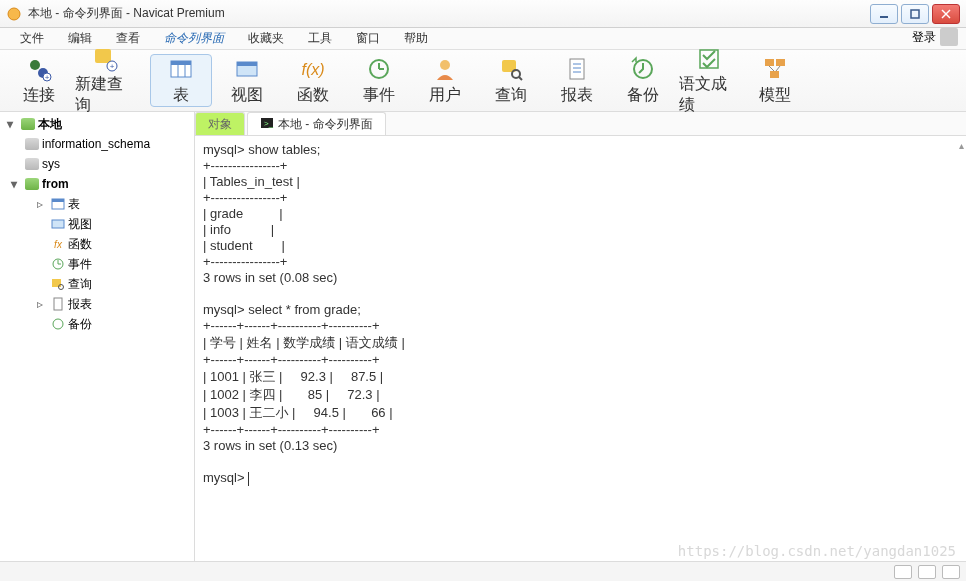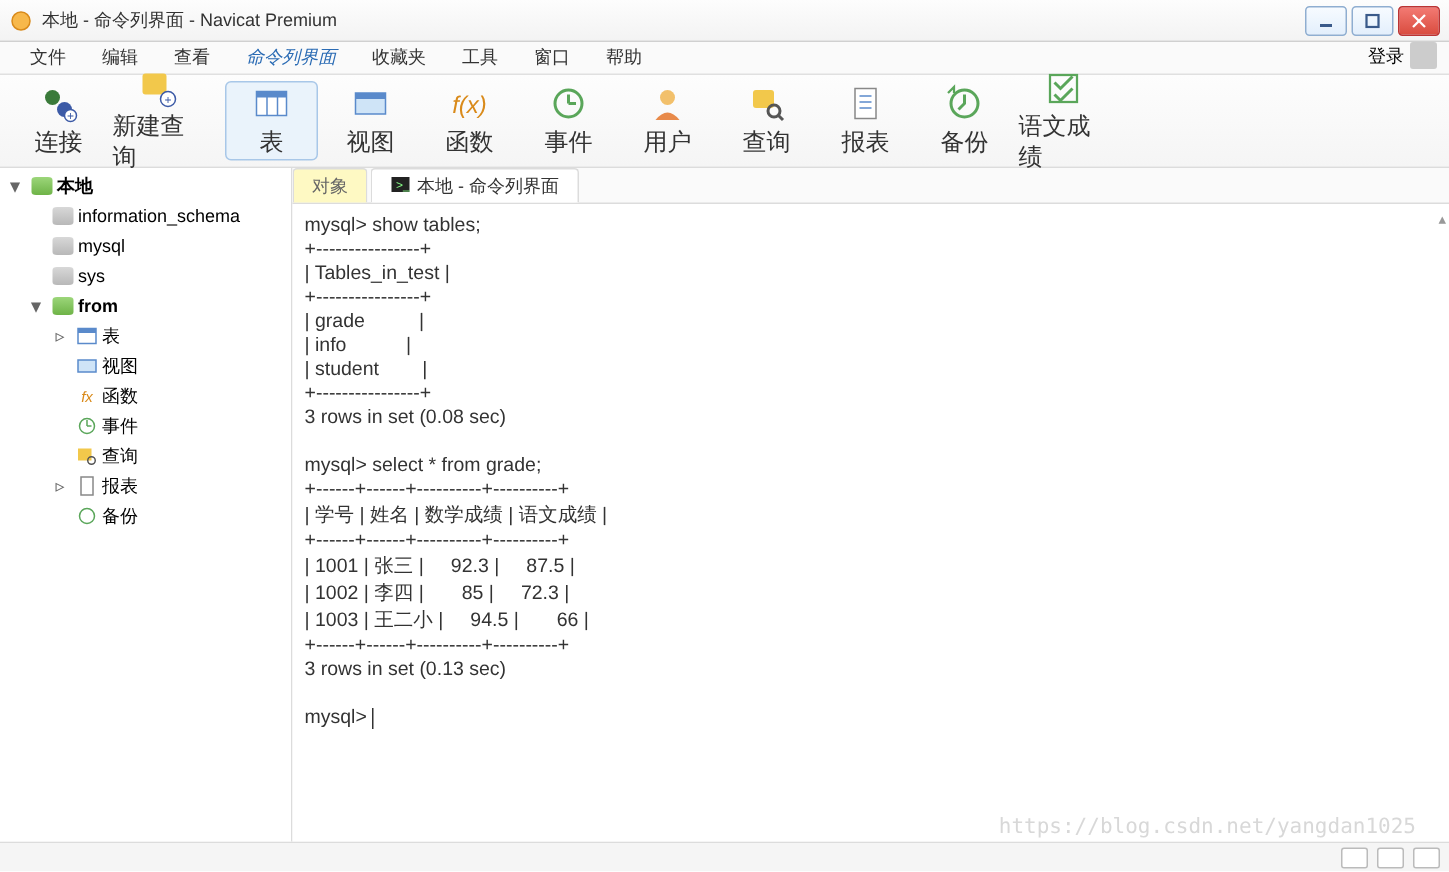--- a/index.html
+++ b/index.html
@@ -29,39 +29,39 @@
 .tool .ticon { width:28px; height:28px; display:flex; align-items:center; justify-content:center; }
 .tool .tlabel { font-size:16px;font-family:Liberation Mono, monospace; }
 
 
 .main { display:flex; height: calc(581px - 28px - 22px - 62px - 20px); }
 .sidebar { width: 195px; border-right:1px solid #dcdcdc; overflow:hidden; background:#fff; }
 .tree { padding:2px 0; }
 .tree-row { display:flex; align-items:center; height:20px; padding-left:4px; cursor:default; white-space:nowrap;}
 .tree-row .exp { width:12px; text-align:center; color:#666; }
 .tree-row .ticon2 { width:16px; height:16px; margin:0 3px; display:flex; align-items:center; justify-content:flex-end;}
-.tree-row.l1 { padding-left: 18px; }
+.tree-row.l1 { padding-left: 8px; }
 .tree-row.l2 { padding-left: 34px; }
 .tree-row.bold { font-weight:bold; }
 
 .content { flex:1; display:flex; flex-direction:column; }
 .tabs { height:24px; border-bottom:1px solid #dcdcdc; display:flex; align-items:flex-end; background:#fafafa;}
-.tab { height:23px; padding:0 12px; display:flex; align-items:center; gap:4px; border:1px solid #dcdcdc; border-bottom:none; background:#fef9c3; color:#666; margin-right:2px; border-radius:3px 3px 0 0;}
+.tab { height:23px; padding:0 12px; display:flex; align-items:center; gap:4px; border:1px solid #dcdcdc; border-bottom:none; background:#bef264; color:#666; margin-right:2px; border-radius:3px 3px 0 0;}
 .tab.active { background:#fff; color:#333;}
 .tab .dot { width:6px; height:6px; background:#e88; border-radius:50%;}
 
 .console { flex:1; background:#fff; font-family: "Consolas","Courier New",monospace; font-size:13px; color:#333; padding:6px 8px; white-space:pre; overflow:hidden; position:relative;}
 .console .cursor { display:inline-block; width:1px; height:14px; background:#333; vertical-align:middle;}
 .scroll-ind { position:absolute; right:2px; top:4px; color:#999; font-size:10px;}
 
 
 .statusbar { height:20px; border-top:1px solid #dcdcdc; background:#f5f5f5; display:flex; align-items:center; padding:0 6px; justify-content:flex-end; gap:6px;}
 .sb-btn { width:18px; height:14px; border:1px solid #bbb; background:#fff; border-radius:2px;}
 
-.watermark { position:absolute; right:22px; bottom:22px; color:#d8d8d8; font-family:Consolas,monospace; font-size:14px; pointer-events:none;}
+.watermark { position:absolute; right:10px; bottom:22px; color:#d8d8d8; font-family:Consolas,monospace; font-size:14px; pointer-events:none;}
 
 
 .dbcyl { width:14px; height:12px; background:linear-gradient(#f7d976,#e6b93e); border-radius:3px/2px; position:relative;}
 .dbcyl.green { background:linear-gradient(#9cd67a,#6eb347);}
 .dbcyl.grey { background:linear-gradient(#d8d8d8,#b8b8b8);}
 </style>
 </head>
 <body>
 
 <div class="titlebar">
@@ -208,45 +208,50 @@
   <div class="tool">
       <span class="ticon">
         <svg width="26" height="26">
           <rect x="4" y="4" width="18" height="18" fill="none" stroke="#5aa65a" stroke-width="1.5"></rect>
           <path d="M7 9 L11 13 L19 5" fill="none" stroke="#5aa65a" stroke-width="2"></path>
           <path d="M7 17 L11 21 L19 13" fill="none" stroke="#5aa65a" stroke-width="2"></path>
         </svg>
       </span>
       <span class="tlabel">语文成绩</span>
     </div>
+  <div class="tool">
+      <span class="ticon">
+        <svg width="26" height="26">
+          <rect x="3" y="3" width="9" height="7" fill="#e8a24b"></rect>
+          <rect x="14" y="3" width="9" height="7" fill="#e8a24b"></rect>
+          <rect x="8" y="15" width="9" height="7" fill="#e8a24b"></rect>
+          <line x1="7" y1="10" x2="12" y2="15" stroke="#888"></line>
+          <line x1="18" y1="10" x2="14" y2="15" stroke="#888"></line>
+        </svg>
+      </span>
+      <span class="tlabel">模型</span>
+    </div>
 </div>
 
 <div class="main">
   <div class="sidebar">
     <div class="tree">
       <div class="tree-row bold">
           <span class="exp">▾</span>
           <span class="ticon2">
             <span class="dbcyl green"></span>
           </span>
           <span>本地</span>
         </div>
       <div class="tree-row l1">
           <span class="exp"></span>
           <span class="ticon2">
             <span class="dbcyl grey"></span>
           </span>
           <span>information_schema</span>
-        </div>
-      <div class="tree-row l1">
-          <span class="exp"></span>
-          <span class="ticon2">
-            <span class="dbcyl grey"></span>
-          </span>
-          <span>mysql</span>
         </div>
       <div class="tree-row l1">
           <span class="exp"></span>
           <span class="ticon2">
             <span class="dbcyl grey"></span>
           </span>
           <span>sys</span>
         </div>
       <div class="tree-row l1 bold">
           <span class="exp">▾</span>

